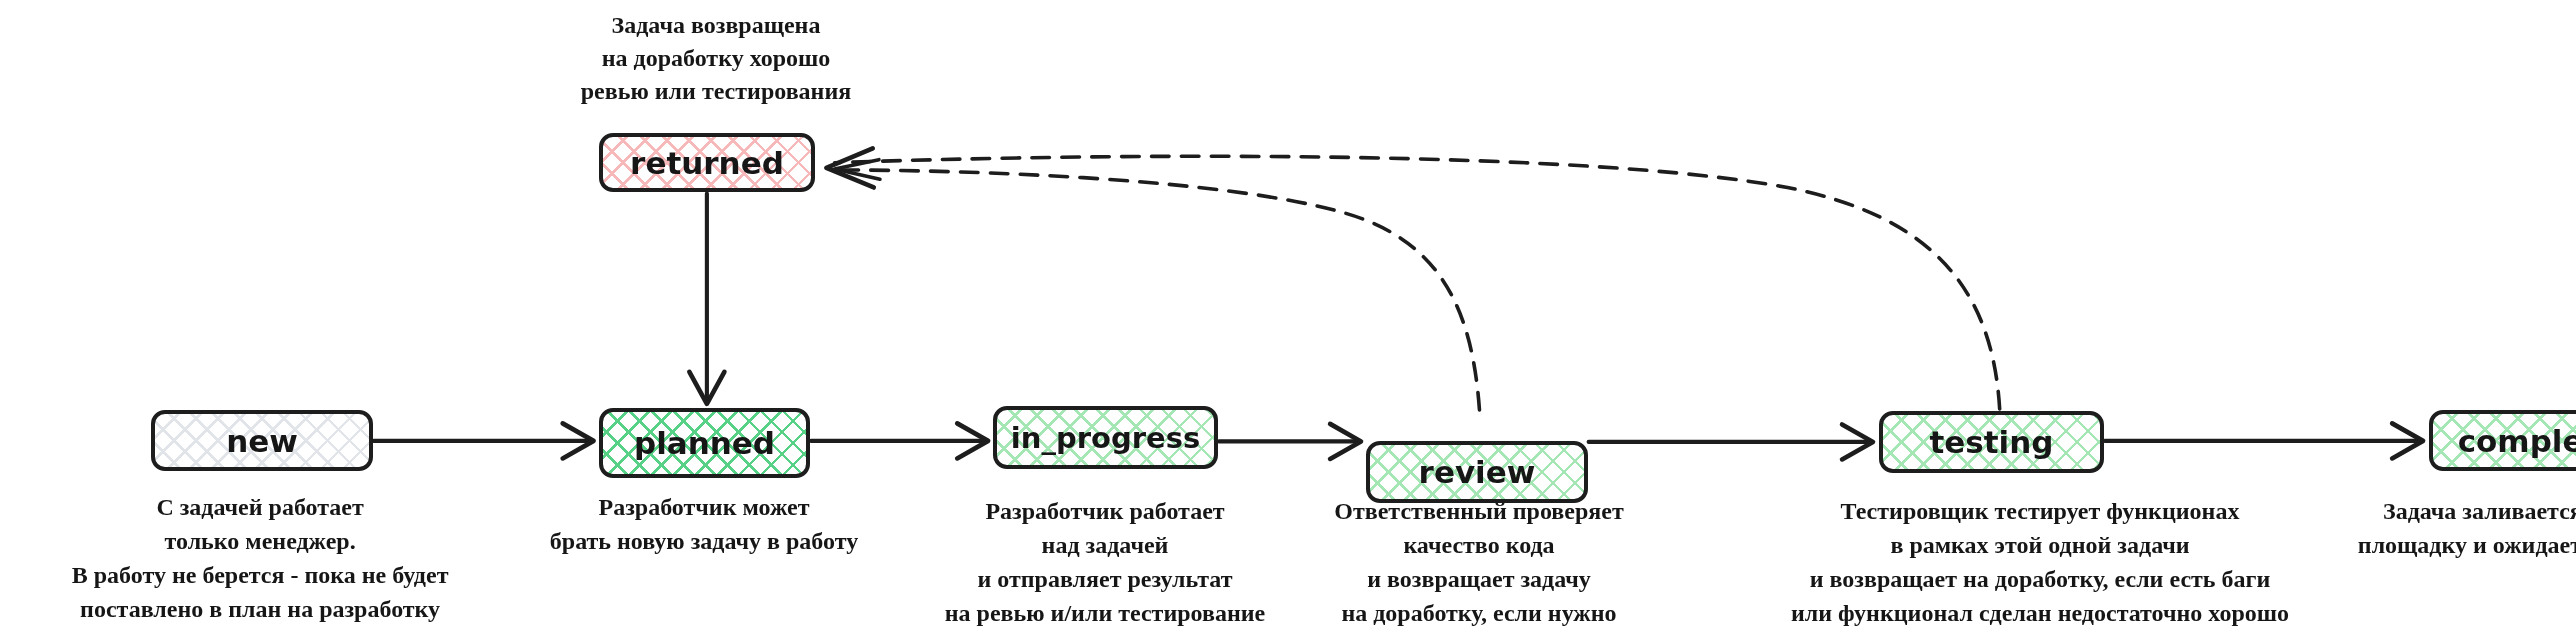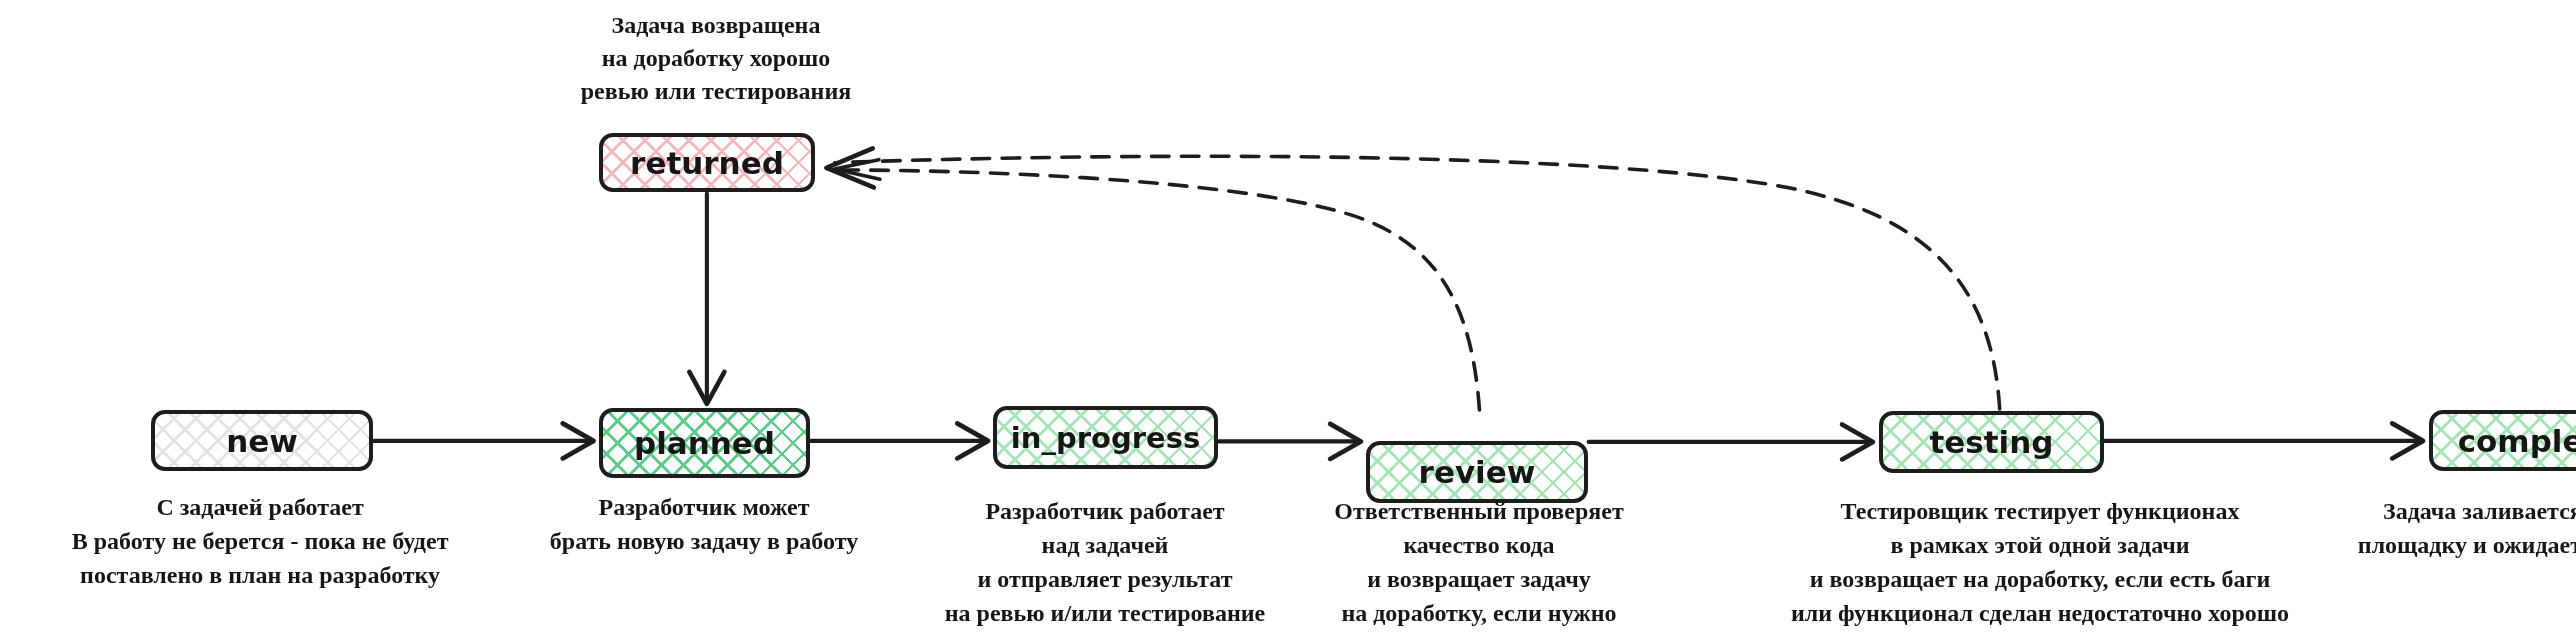--- a/index.html
+++ b/index.html
@@ -99,20 +99,21 @@
   <div class="node" style="left: 1879px; top: 411px; width: 225px; height: 62px; --hatch: #a5e7b4;">
     <span class="label">testing</span>
   </div>
 
   <div class="node" style="left: 2429px; top: 410px; width: 219px; height: 61px; --hatch: #a5e7b4;">
     <span class="label">complete</span>
   </div>
 
   <div class="note" style="left:2.6px;top:490px;width:515px;">
     <div>С задачей работает</div>
+    <div>только менеджер.</div>
     <div>В работу не берется - пока не будет</div>
     <div>поставлено в план на разработку</div>
   </div>
 
   <div class="note" style="left:498px;top:490px;width:412px;">
     <div>Разработчик может</div>
     <div>брать новую задачу в работу</div>
   </div>
 
   <div class="note" style="left:1273px;top:494px;width:412px;">

